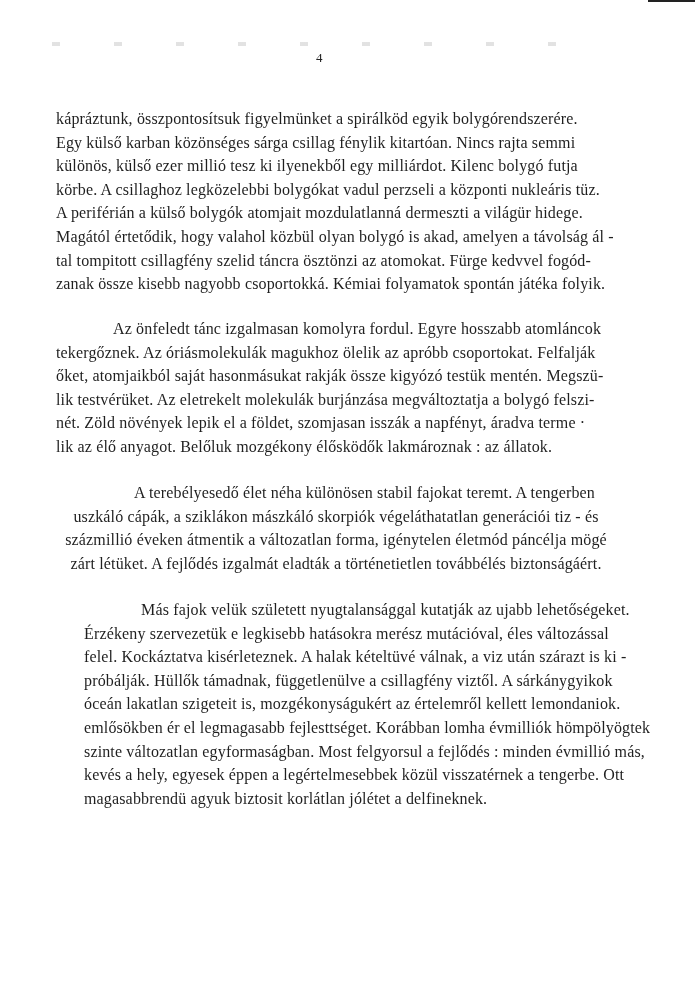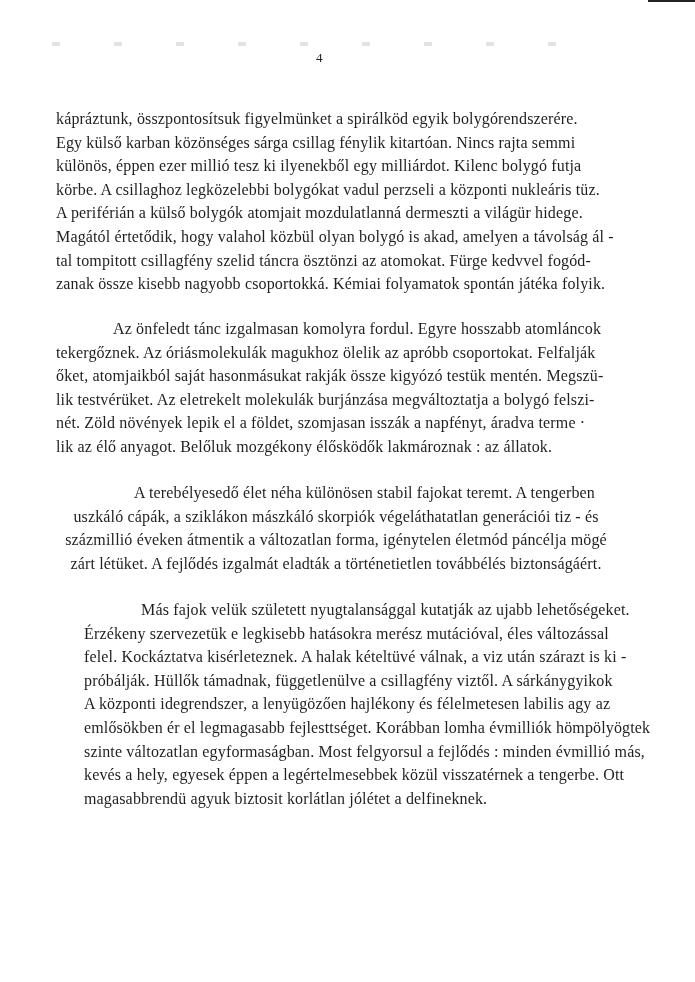--- a/index.html
+++ b/index.html
@@ -66,21 +66,21 @@
 <body>
 
 <div class="corner-mark"></div>
 <div class="header-noise"></div>
 
 <div class="page-number">4</div>
 
 <div class="para" id="p1">
   <span class="line">kápráztunk, összpontosítsuk figyelmünket a spirálköd egyik bolygórendszerére.</span>
   <span class="line">Egy külső karban közönséges sárga csillag fénylik kitartóan. Nincs rajta semmi</span>
-  <span class="line">különös, éppen ezer millió tesz ki ilyenekből egy milliárdot. Kilenc bolygó futja</span>
+  <span class="line">különös, külső ezer millió tesz ki ilyenekből egy milliárdot. Kilenc bolygó futja</span>
   <span class="line">körbe. A csillaghoz legközelebbi bolygókat vadul perzseli a központi nukleáris tüz.</span>
   <span class="line">A periférián a külső bolygók atomjait mozdulatlanná dermeszti a világür hidege.</span>
   <span class="line">Magától értetődik, hogy valahol közbül olyan bolygó is akad, amelyen a távolság ál -</span>
   <span class="line">tal tompitott csillagfény szelid táncra ösztönzi az atomokat. Fürge kedvvel fogód-</span>
   <span class="line">zanak össze kisebb nagyobb csoportokká. Kémiai folyamatok spontán játéka folyik.</span>
 </div>
 
 <div class="para" id="p2">
   <span class="line indent">Az önfeledt tánc izgalmasan komolyra fordul. Egyre hosszabb atomláncok</span>
   <span class="line">tekergőznek. Az óriásmolekulák magukhoz ölelik az apróbb csoportokat. Felfalják</span>
@@ -95,18 +95,18 @@
   <span class="line">uszkáló cápák, a sziklákon mászkáló skorpiók végeláthatatlan generációi tiz - és</span>
   <span class="line">százmillió éveken átmentik a változatlan forma, igénytelen életmód páncélja mögé</span>
   <span class="line">zárt létüket. A fejlődés izgalmát eladták a történetietlen továbbélés biztonságáért.</span>
 </div>
 
 <div class="para" id="p4">
   <span class="line indent">Más fajok velük született nyugtalansággal kutatják az ujabb lehetőségeket.</span>
   <span class="line">Érzékeny szervezetük e legkisebb hatásokra merész mutációval, éles változással</span>
   <span class="line">felel. Kockáztatva kisérleteznek. A halak kételtüvé válnak, a viz után szárazt is ki -</span>
   <span class="line">próbálják. Hüllők támadnak, függetlenülve a csillagfény viztől. A sárkánygyikok</span>
-  <span class="line">A központi idegrendszer, a lenyügözően hajlékony és félelmetesen labilis agy az</span>
+  <span class="line">óceán lakatlan szigeteit is, mozgékonyságukért az értelemről kellett lemondaniok.</span>
   <span class="line">emlősökben ér el legmagasabb fejlesttséget. Korábban lomha évmilliók hömpölyögtek</span>
   <span class="line">szinte változatlan egyformaságban. Most felgyorsul a fejlődés : minden évmillió más,</span>
   <span class="line">kevés a hely, egyesek éppen a legértelmesebbek közül visszatérnek a tengerbe. Ott</span>
   <span class="line">magasabbrendü agyuk biztosit korlátlan jólétet a delfineknek.</span>
 </div>
 
 </body></html>

